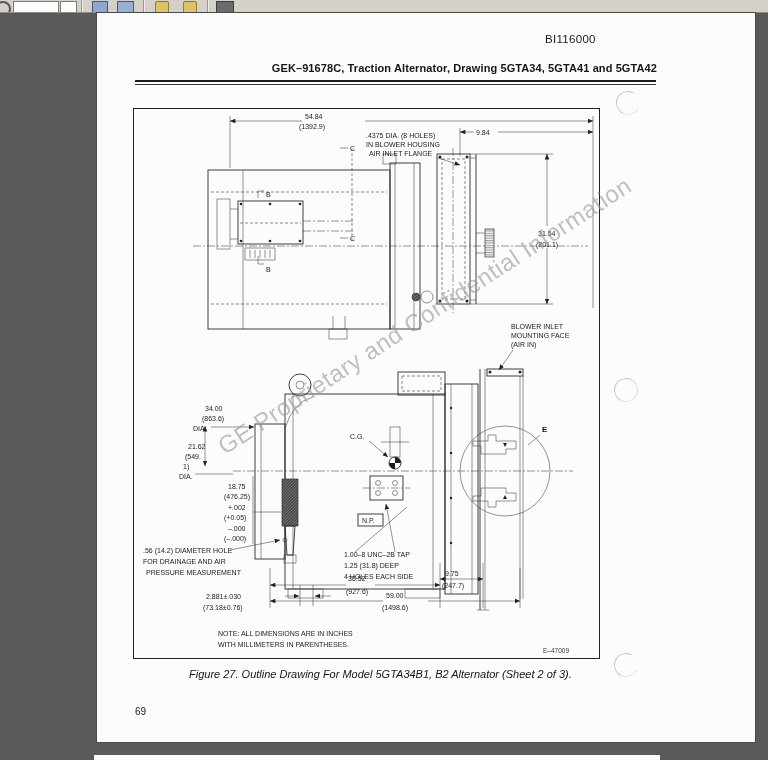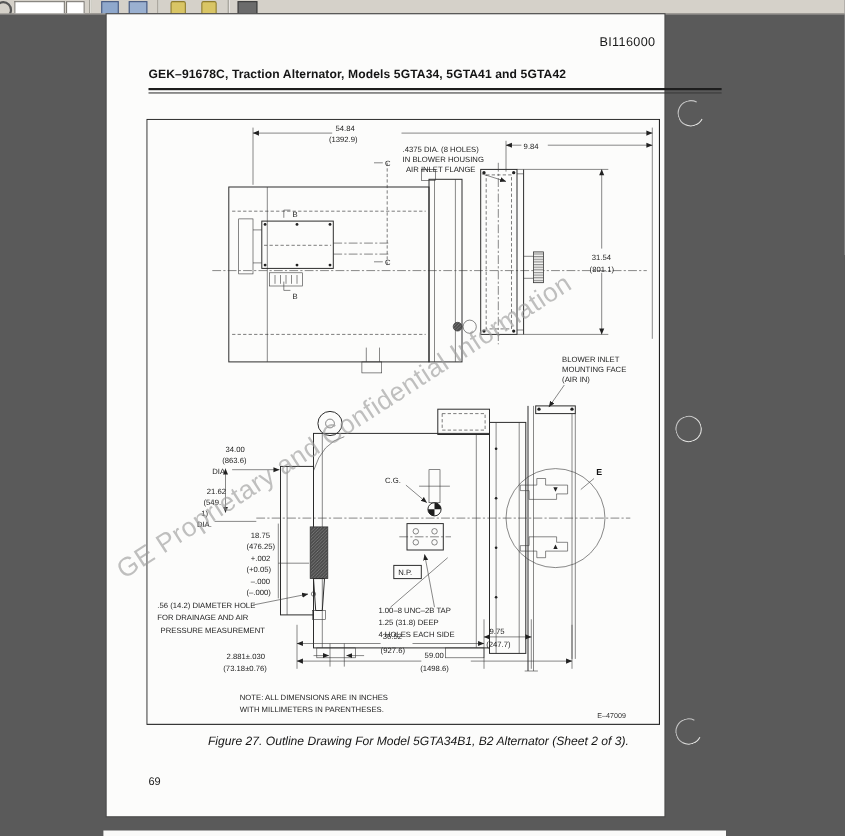--- a/index.html
+++ b/index.html
@@ -18,22 +18,22 @@
   .tb-zoomcircle{left:-5px;width:12px;height:12px;border:2px solid #555;border-radius:50%;background:#d5d1c9;}
   .tb-input{left:13px;width:44px;height:14px;background:#fff;border:1px solid #7d7a74;border-bottom-color:#fff;}
   .tb-drop{left:60px;width:15px;height:14px;background:#fff;border:1px solid #7d7a74;}
   .tb-blue1{left:92px;width:14px;height:13px;background:#8fa8cc;border:1px solid #46587c;}
   .tb-blue2{left:117px;width:15px;height:13px;background:#9ab0d0;border:1px solid #46587c;}
   .tb-yel1{left:155px;width:12px;height:12px;background:#d9c565;border:1px solid #8f7d2e;border-radius:2px;}
   .tb-yel2{left:183px;width:12px;height:12px;background:#d9c565;border:1px solid #8f7d2e;border-radius:2px;}
   .tb-dark{left:216px;width:16px;height:13px;background:#6b6b6b;border:1px solid #3c3c3c;}
   
   .page{
-    position:absolute;left:97px;top:13px;width:507px;height:729px;
-    background:#fcfcfb;box-shadow:0 0 0 1px #4a4a4a;
+    position:absolute;left:97px;top:13px;width:658px;height:729px;
+    background:#fcfcfb;box-shadow:0 0 0 1px #4a4a4a;text-align:right;
   }
   .doc-id{position:absolute;left:448px;top:20px;font-size:11.5px;color:#1a1a1a;letter-spacing:.3px;}
   .hdr{position:absolute;left:38px;top:49px;width:522px;font-size:11px;font-weight:bold;color:#151515;letter-spacing:.1px;}
   .rule1{position:absolute;left:38px;top:67px;width:521px;height:2px;background:#1d1d1d;}
   .rule2{position:absolute;left:38px;top:71px;width:521px;height:1px;background:#3a3a3a;}
   .drawing{position:absolute;left:36px;top:95px;}
   .caption{position:absolute;left:92px;top:655px;font-size:11px;font-style:italic;color:#161616;white-space:nowrap;}
   .pagenum{position:absolute;left:38px;top:693px;font-size:10px;color:#222;}
   .watermark{
     position:absolute;left:12px;top:494px;width:620px;
@@ -68,21 +68,21 @@
   <div class="tb tb-blue2"></div>
   <div class="tb-sep" style="left:143px"></div>
   <div class="tb tb-yel1"></div>
   <div class="tb tb-yel2"></div>
   <div class="tb-sep" style="left:207px"></div>
   <div class="tb tb-dark"></div>
 </div>
 
 <div class="page">
   <div class="doc-id">BI116000</div>
-  <div class="hdr">GEK–91678C, Traction Alternator, Models 5GTA34, 5GTA41 and 5GTA42</div>
+  <div class="hdr">GEK–91678C, Traction Alternator, Drawing 5GTA34, 5GTA41 and 5GTA42</div>
   <div class="rule1"></div>
   <div class="rule2"></div>
 
   <svg class="drawing" width="467" height="551" viewBox="0 0 467 551">
     <defs>
       <marker id="ar" markerWidth="7" markerHeight="6" refX="5.4" refY="3" orient="auto" markerUnits="userSpaceOnUse">
         <path d="M0,0.7 L5.6,3 L0,5.3 Z" fill="#222"></path>
       </marker>
       <marker id="al" markerWidth="7" markerHeight="6" refX="0.6" refY="3" orient="auto" markerUnits="userSpaceOnUse">
         <path d="M6,0.7 L0.4,3 L6,5.3 Z" fill="#222"></path>

